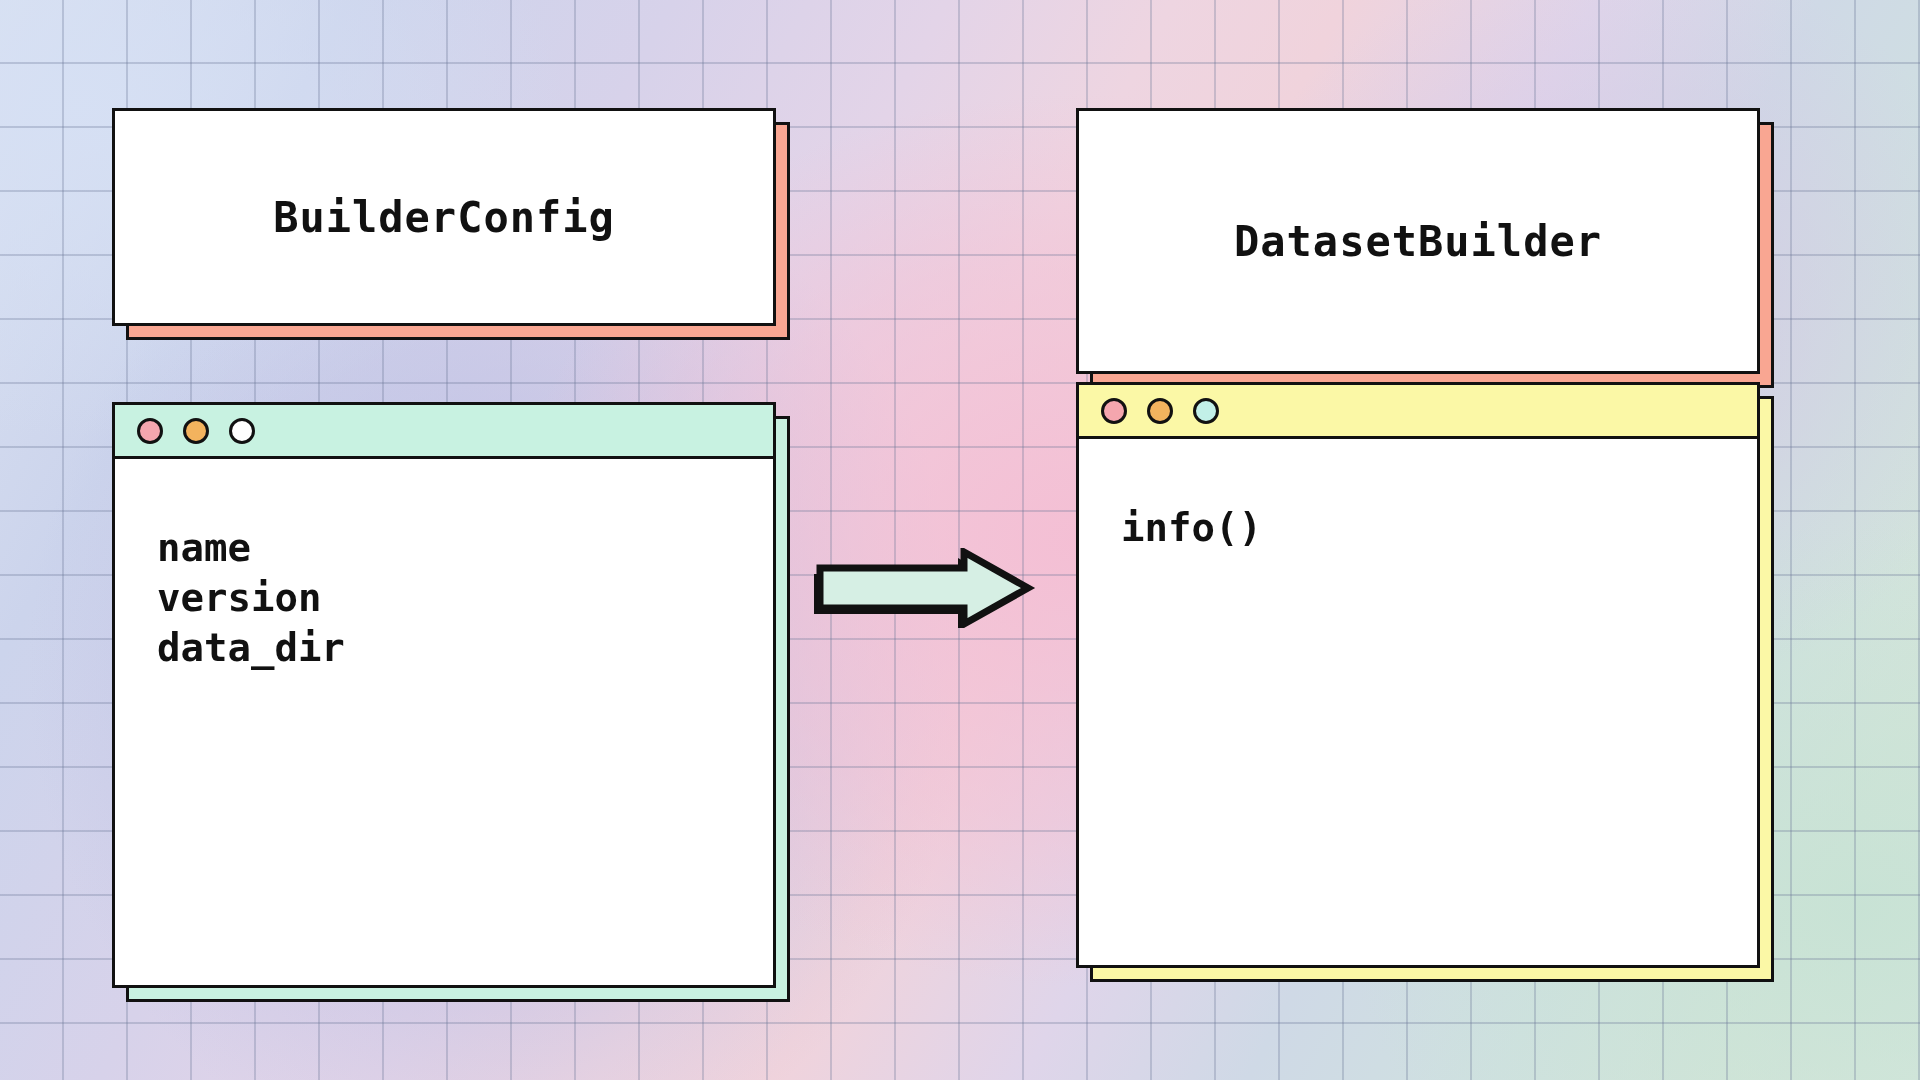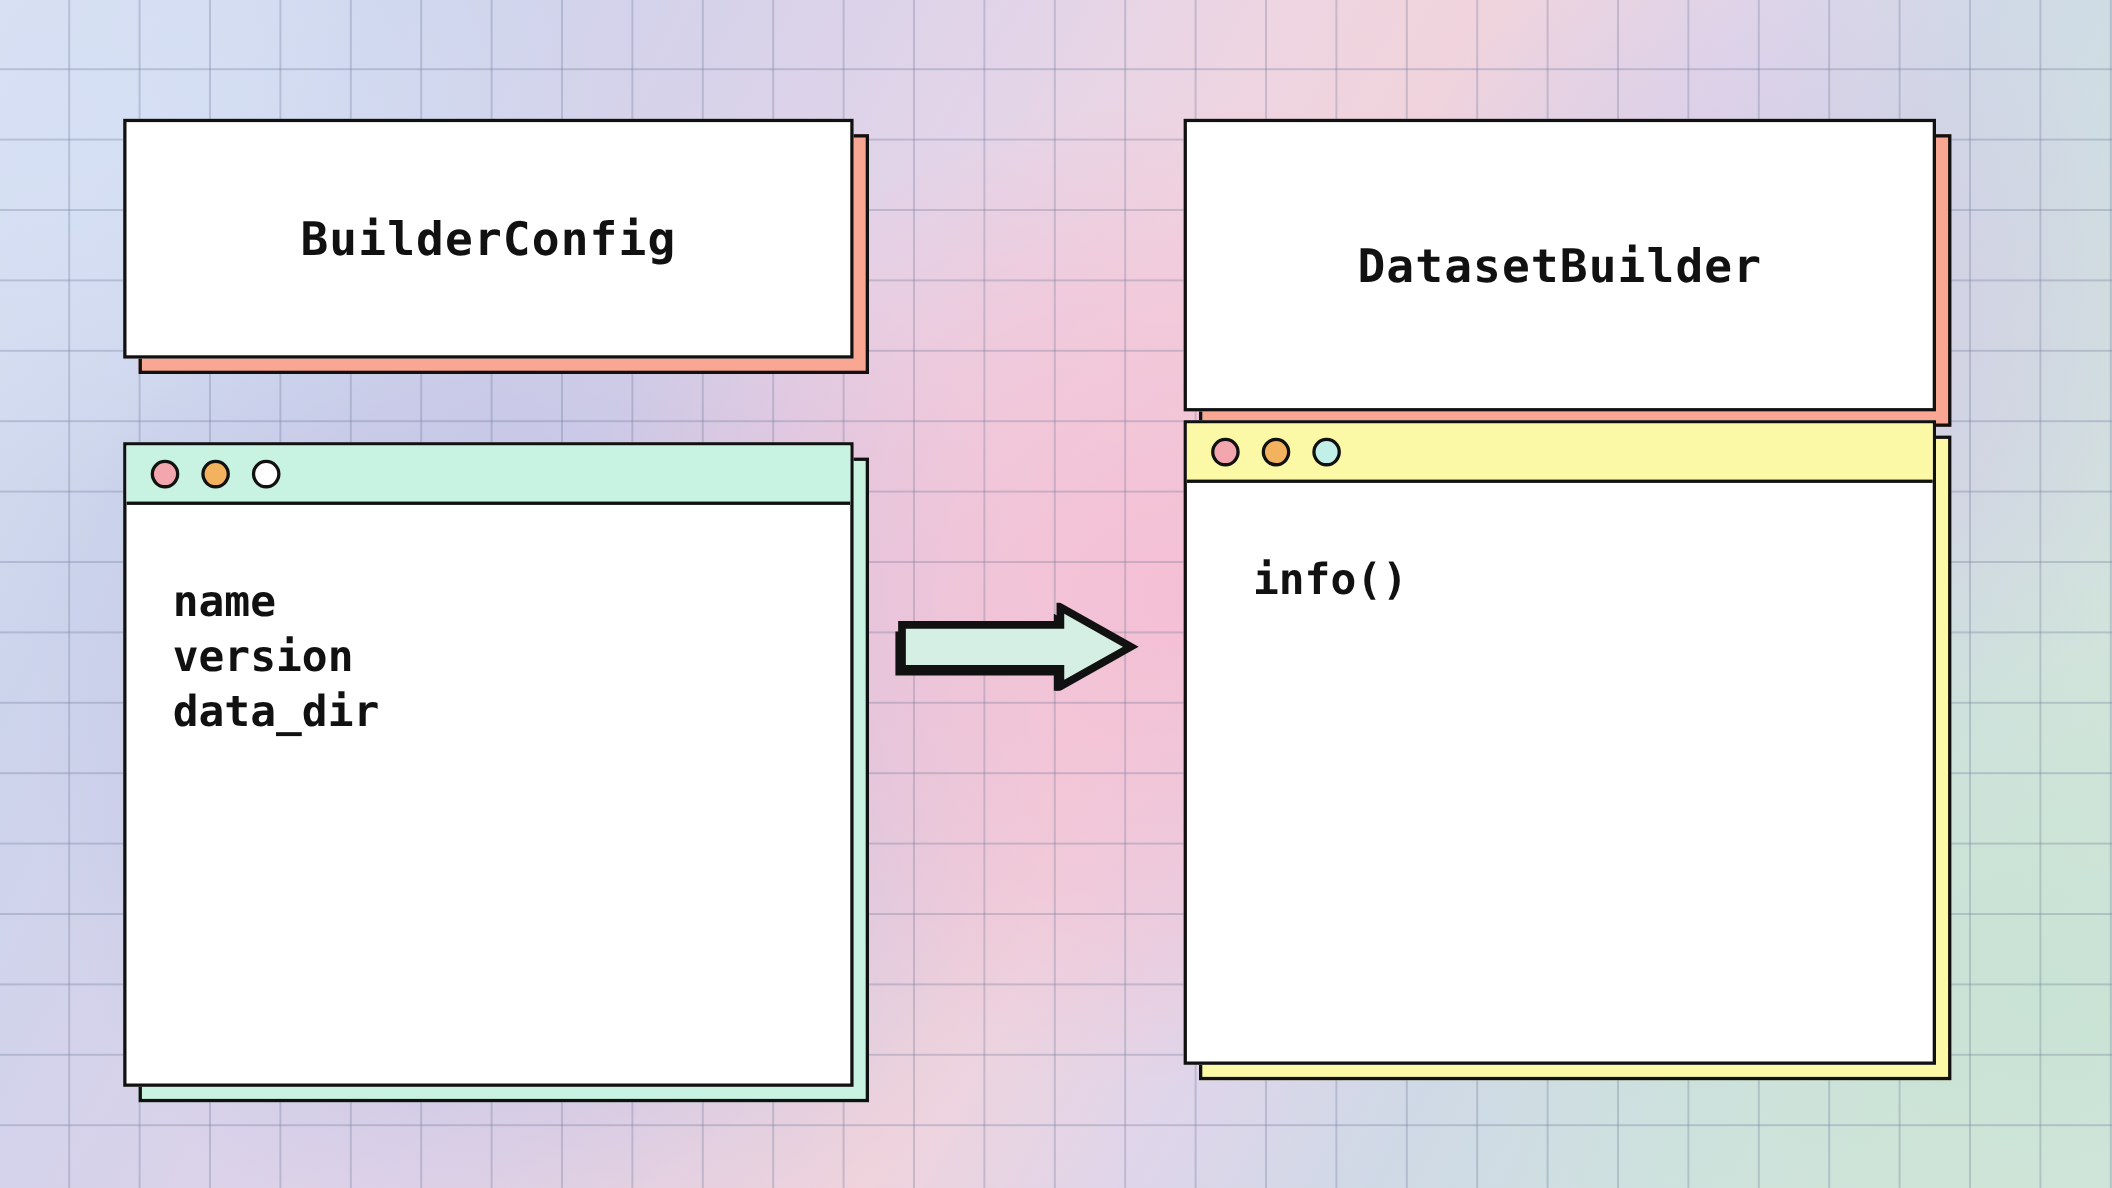--- a/index.html
+++ b/index.html
@@ -134,21 +134,21 @@
     letter-spacing: 0px;
   }
 
   
   #win-config .card-shadow { background: #c8f2e1; }
   #win-config .titlebar    { background: #c8f2e1; }
 
   
   #win-builder .card-shadow { background: #fbf8a6; }
   #win-builder .titlebar    { background: #fbf8a6; }
-  #win-builder .window-body { padding-left: 60px; overflow: visible; }
+  #win-builder .window-body { padding-left: 42px; overflow: visible; }
 
   
   #flow-arrow {
     position: absolute;
     left: 812px;
     top: 548px;
     width: 226px;
     height: 80px;
   }
 </style>

